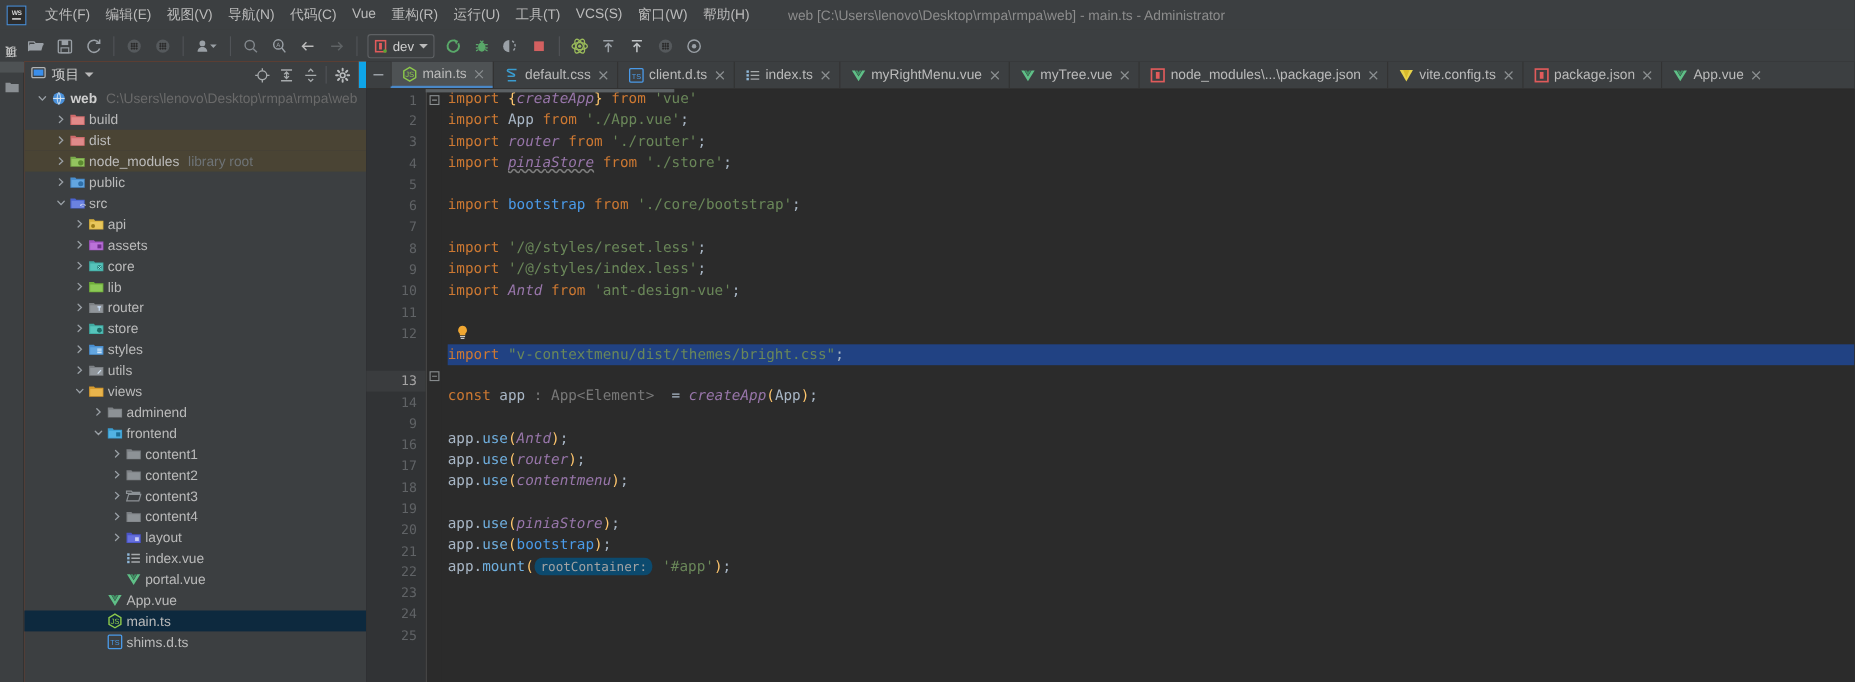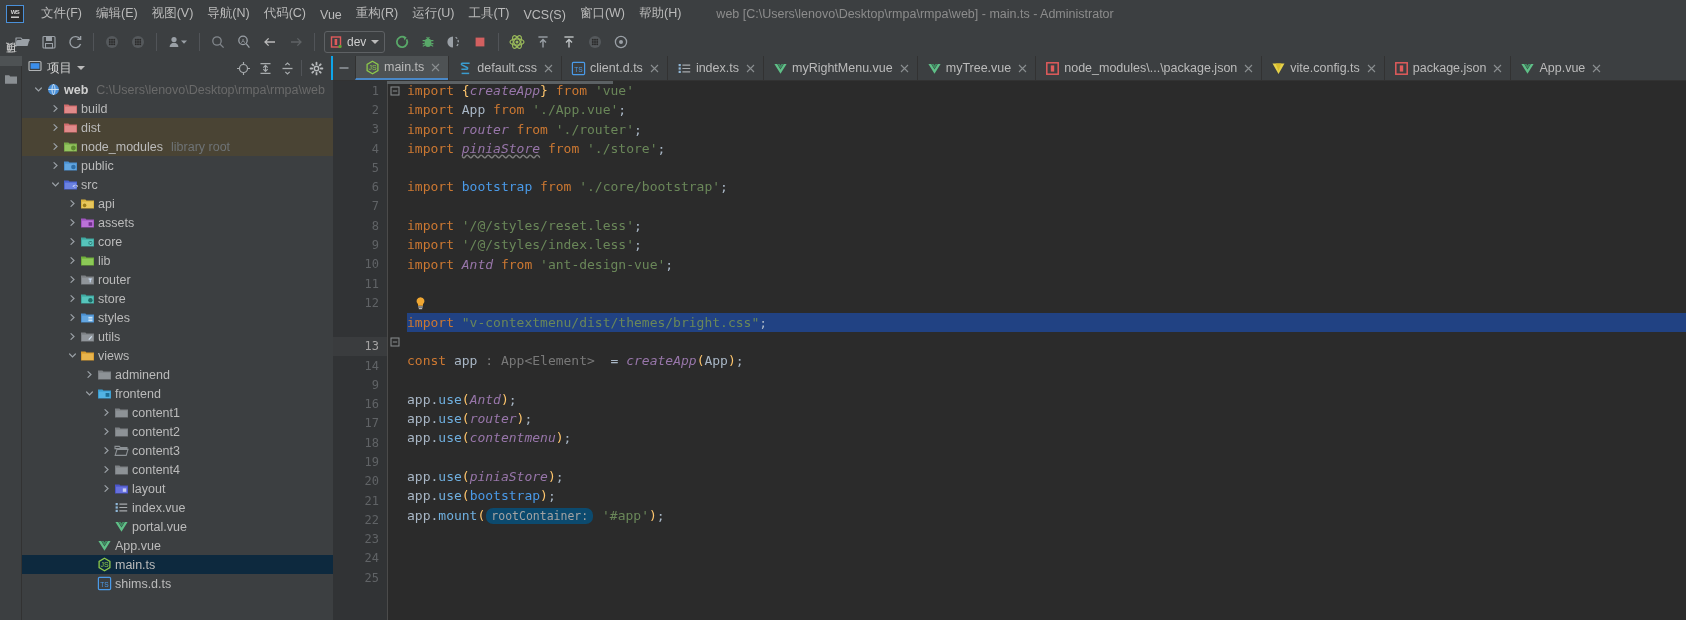--- a/index.html
+++ b/index.html
@@ -27,21 +27,21 @@
     font-size: 12.5px; color: #bbbbbb; padding: 3px 7px;
     white-space: nowrap; cursor: default;
   }
   .window-title {
     margin-left: 28px; font-size: 12.5px; color: #8c8c8c; white-space: nowrap;
   }
 
   
   .toolbar {
     position: absolute; left: 0; top: 27px; width: 1686px; height: 29px;
-    background: #3c3f41; display: flex; align-items: center; padding-left: 10px;
+    background: #3c3f41; display: flex; align-items: center; padding-left: 20px;
   }
   .tb { width: 26px; height: 24px; display: flex; align-items: center; justify-content: center; }
   .tb svg { display: block; }
   .tb-sep { width: 1px; height: 18px; background: #515458; margin: 0 5px; }
   .runconfig {
     display: flex; align-items: center; height: 22px;
     border: 1px solid #5e6164; border-radius: 3px; padding: 0 5px 0 4px;
     margin: 0 4px; background: #3c3f41;
   }
   .runconfig .rc-label { font-size: 12px; color: #cfcfcf; margin: 0 5px 0 4px; }
@@ -62,21 +62,21 @@
   }
   .strip-tab .vtext {
     writing-mode: vertical-rl; transform: rotate(180deg);
     font-size: 11px; color: #c8c8c8; letter-spacing: 0px;
   }
   .strip-icon { width: 22px; height: 26px; display: flex; align-items: center; justify-content: center; }
 
   
   .project-panel {
     position: absolute; left: 22px; top: 56px; width: 311px; height: 564px;
-    background: #c2410c; border-right: 2px solid #0ea5e9;
+    background: #c2410c; border-right: 7px solid #0ea5e9;
   }
   .pp-header {
     height: 24px; display: flex; align-items: center; padding: 0 4px 0 6px;
     background: #3c3f41;
   }
   .pp-title { font-size: 12.5px; color: #cfcfcf; margin: 0 5px 0 5px; }
   .pp-header-spacer { flex: 1; }
   .pp-btn { width: 22px; height: 22px; display: flex; align-items: center; justify-content: center; }
   .pp-vsep { width: 1px; height: 16px; background: #515458; margin: 0 3px; }
 
@@ -171,21 +171,21 @@
 
 <div class="app">
 
   <div class="menubar">
     <div class="ws-logo">
       <svg width="14" height="14" viewBox="0 0 14 14">
         <text x="7" y="7" fill="#d6d6d6" font-size="6" text-anchor="middle" font-family="Liberation Sans">WS</text>
         <rect x="3" y="9.5" width="8" height="1.4" fill="#d6d6d6"></rect>
       </svg>
     </div>
-    <div id="menu-items-host" style="display:flex;align-items:flex-end;">
+    <div id="menu-items-host" style="display:flex;align-items:flex-start;">
         <div class="menu-item">文件(F)</div>
         <div class="menu-item">编辑(E)</div>
         <div class="menu-item">视图(V)</div>
         <div class="menu-item">导航(N)</div>
         <div class="menu-item">代码(C)</div>
         <div class="menu-item">Vue</div>
         <div class="menu-item">重构(R)</div>
         <div class="menu-item">运行(U)</div>
         <div class="menu-item">工具(T)</div>
         <div class="menu-item">VCS(S)</div>

